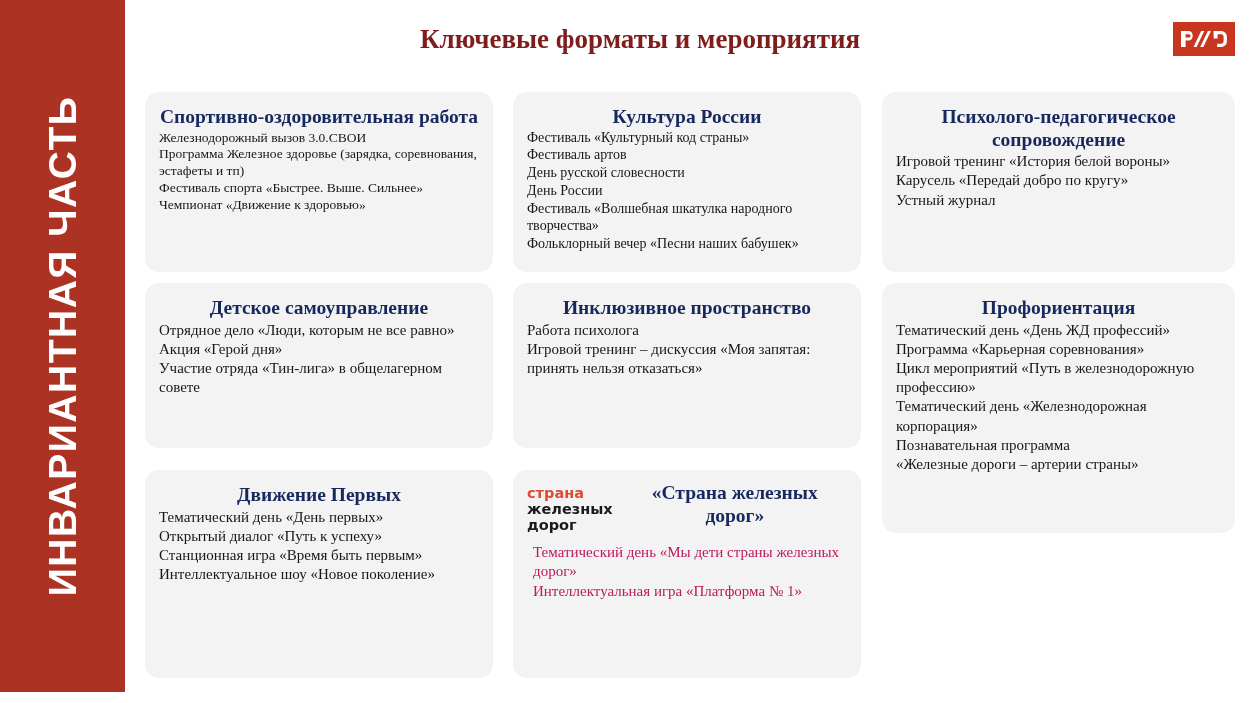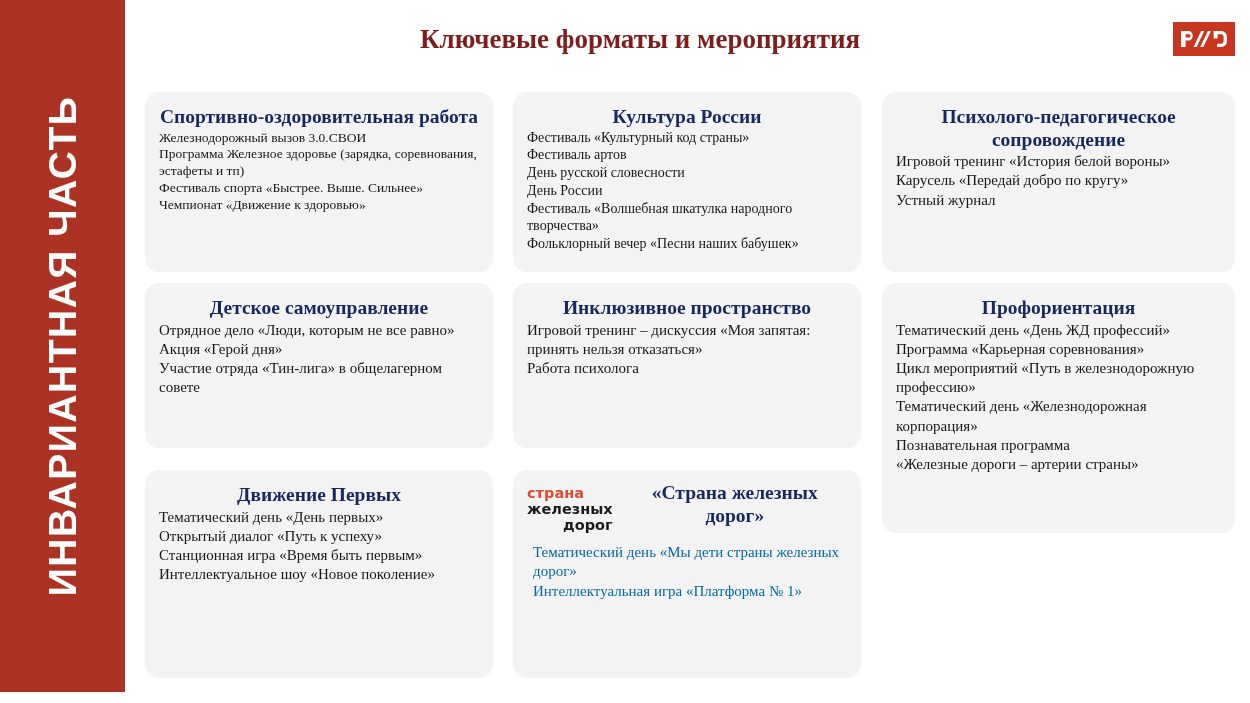--- a/index.html
+++ b/index.html
@@ -122,33 +122,33 @@
   }
   .szd-logo {
     flex: 0 0 auto;
     font-family: "DejaVu Sans", "Liberation Sans", sans-serif;
     font-weight: bold;
     font-size: 14.5px;
     line-height: 1.12;
     padding-top: 3px;
   }
   .szd-logo .l1 { color: #e04a2f; }
-  .szd-logo .l2, .szd-logo .l3 { color: #1a1a1a; text-align: right; }
+  .szd-logo .l2, .szd-logo .l3 { color: #1a1a1a; }
   .szd-title {
     flex: 1 1 auto;
     color: #17285e;
     font-weight: bold;
     font-size: 19.5px;
     line-height: 1.16;
     text-align: center;
   }
   .szd-body {
     margin-top: 9px;
     padding-left: 6px;
-    color: #0369a1;
+    color: #be185d;
     font-size: 15px;
     line-height: 1.3;
   }
 </style>
 </head>
 <body>
 
 <div class="side-band">
   <div class="side-band-label">ИНВАРИАНТНАЯ ЧАСТЬ</div>
 </div>
@@ -203,22 +203,22 @@
     <div class="card-body">
       <div>Отрядное дело «Люди, которым не все равно»</div>
       <div>Акция «Герой дня»</div>
       <div>Участие отряда «Тин-лига» в общелагерном совете</div>
     </div>
   </div>
 
   <div class="card col-2 row-2">
     <div class="card-title">Инклюзивное пространство</div>
     <div class="card-body">
+      <div>Работа психолога</div>
       <div>Игровой тренинг – дискуссия «Моя запятая: принять нельзя отказаться»</div>
-      <div>Работа психолога</div>
     </div>
   </div>
 
   <div class="card col-3 row-2-tall">
     <div class="card-title">Профориентация</div>
     <div class="card-body">
       <div>Тематический день «День ЖД профессий»</div>
       <div>Программа «Карьерная соревнования»</div>
       <div>Цикл мероприятий «Путь в железнодорожную профессию»</div>
       <div>Тематический день «Железнодорожная корпорация»</div>

